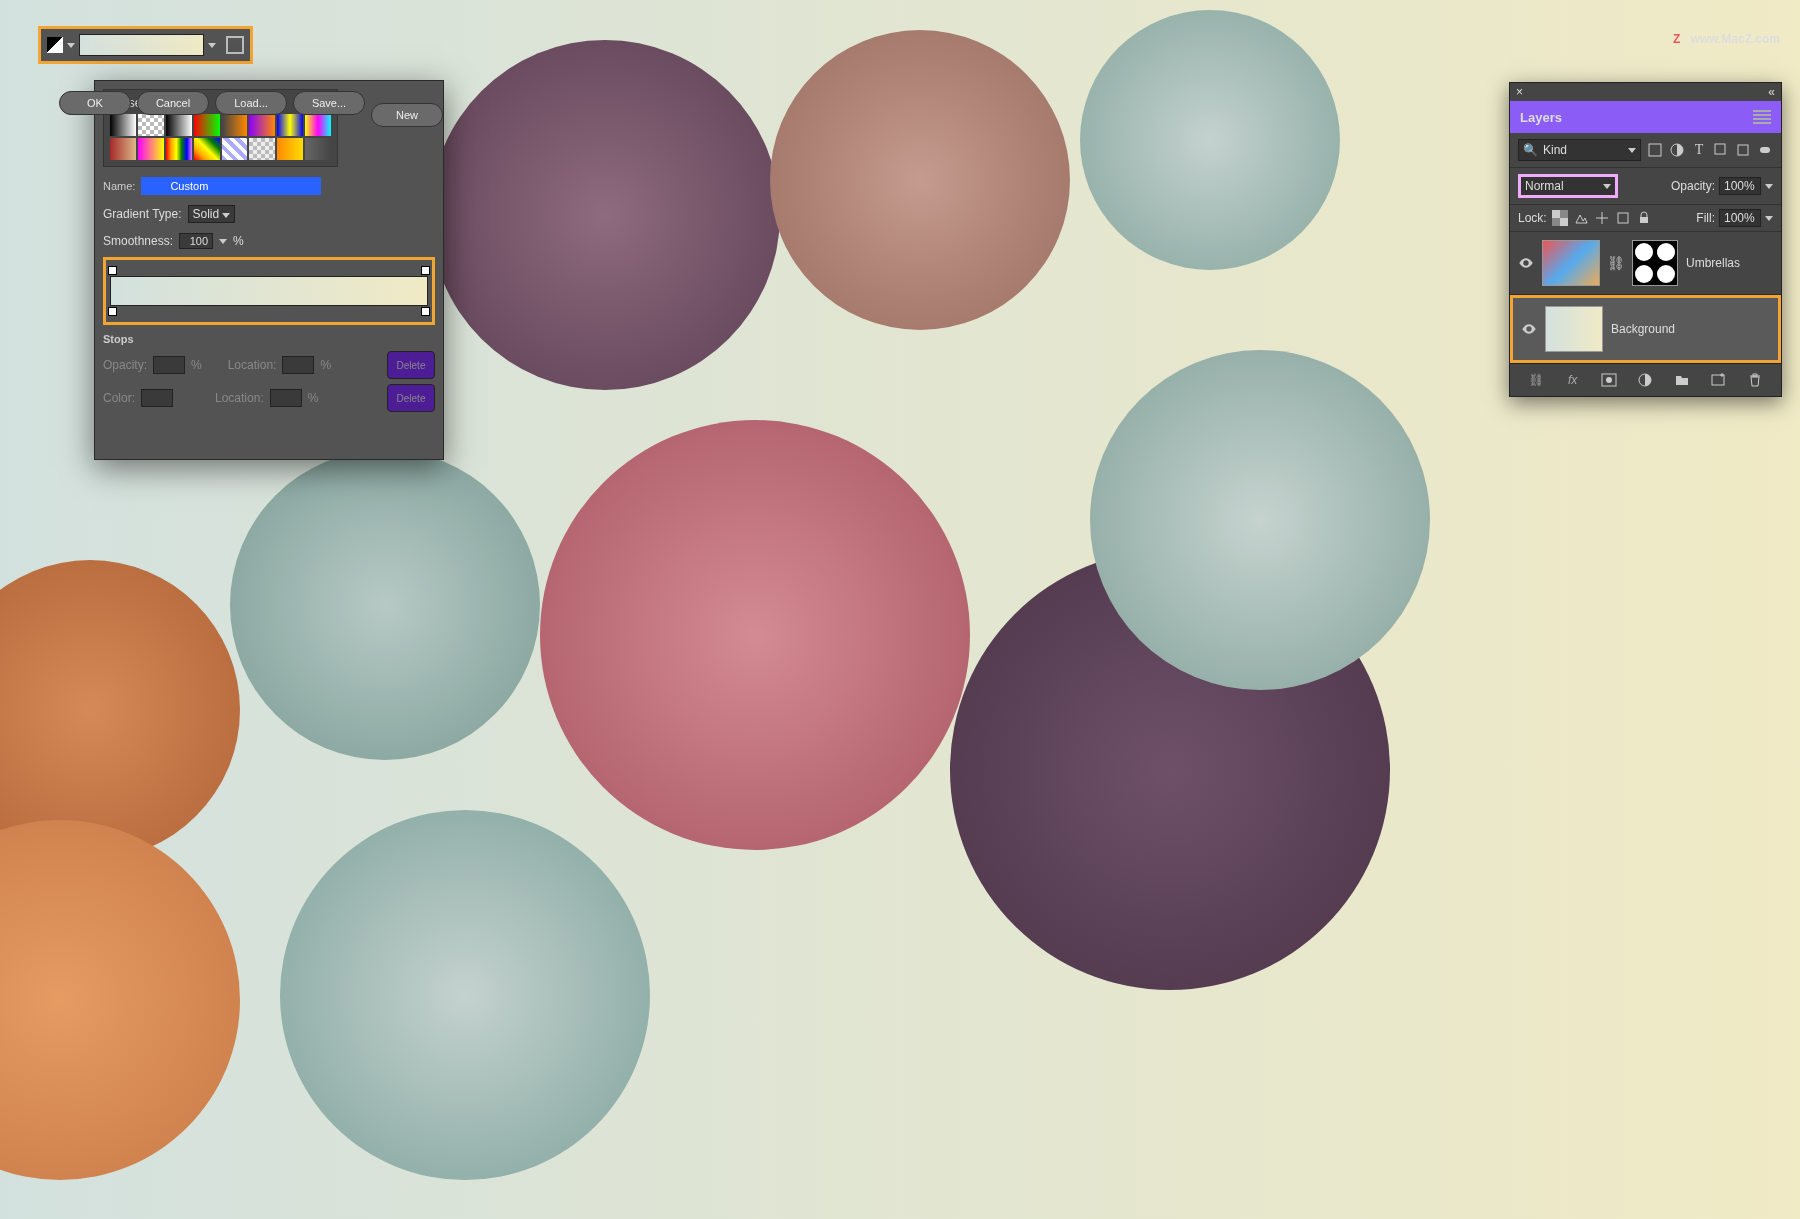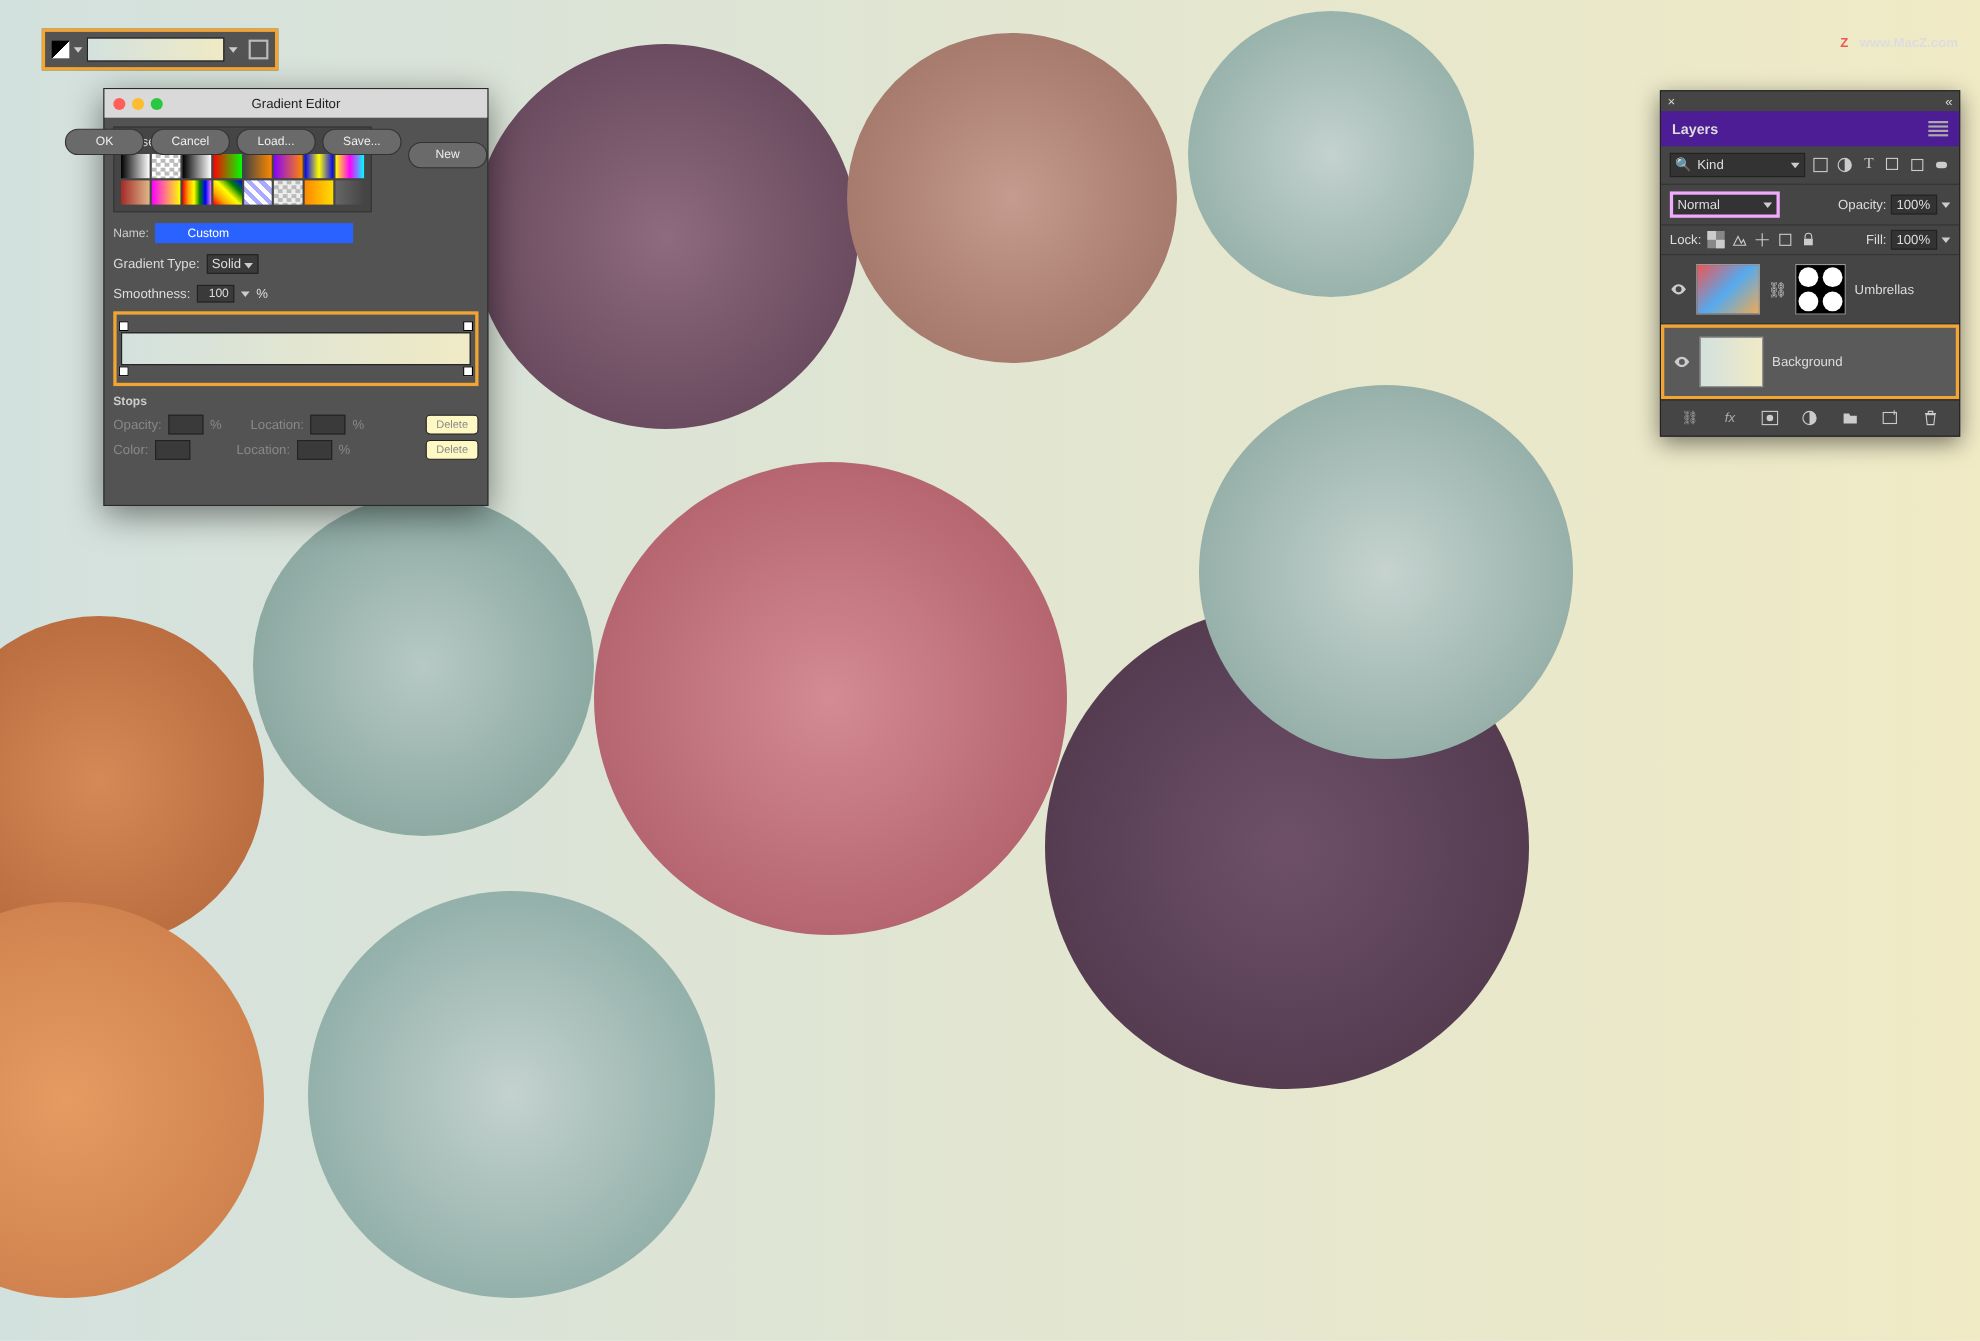--- a/index.html
+++ b/index.html
@@ -47,25 +47,25 @@
 .gbar-wrap{margin-top:8px;padding:6px 2px;border:3px solid #f2a533;background:#535353}
 .stop-rail{height:10px;position:relative}
 .ostop{position:absolute;width:9px;height:9px;background:#fff;border:1px solid #000;top:0}
 .cstop{position:absolute;width:9px;height:9px;background:#fff;border:1px solid #000;bottom:0}
 .gbar{height:30px;background:linear-gradient(to right,#d3e1de,#f0eac5);border:1px solid #222;margin:0 2px}
 .stops{margin-top:8px;font-size:11px;color:#aaa}
 .stops h4{font-size:11px;color:#ccc;margin-bottom:6px}
 .srow{display:flex;align-items:center;gap:6px;margin-bottom:5px}
 .srow span{color:#888}
 .srow .box{width:32px;height:18px;background:#3a3a3a;border:1px solid #222}
-.delbtn{width:48px;height:18px;background:#fef9c3;border:1px solid #222;color:#888;font-size:10px;border-radius:4px}
+.delbtn{width:48px;height:28px;background:#4c1d95;border:1px solid #222;color:#888;font-size:10px;border-radius:4px}
 
 .layers{position:absolute;top:82px;right:18px;width:273px;background:#454545;border:1px solid #222;box-shadow:0 6px 20px rgba(0,0,0,.5)}
 .lclose{height:18px;display:flex;align-items:center;justify-content:space-between;padding:0 6px;color:#aaa}
-.ltab{height:32px;background:#4c1d95;display:flex;align-items:center;padding:0 10px;justify-content:space-between}
+.ltab{height:32px;background:#8b5cf6;display:flex;align-items:center;padding:0 10px;justify-content:space-between}
 .ltab b{font-size:13px;font-weight:600}
 .menu{width:18px;height:14px;display:flex;flex-direction:column;justify-content:space-between}
 .menu span{height:2px;background:#aaa}
 .lrow{display:flex;align-items:center;gap:6px;padding:6px 8px;border-bottom:1px solid #333}
 .kind{flex:1;background:#333;border:1px solid #222;font-size:11px;padding:2px 4px;display:flex;align-items:center;gap:4px}
 .ic{width:16px;height:16px;display:inline-flex;align-items:center;justify-content:center;color:#ccc;font-size:12px}
 .blend{width:100px;background:#333;border:3px solid #f0abfc;font-size:11px;padding:2px 4px;display:flex;align-items:center;justify-content:space-between}
 .opac{display:flex;align-items:center;gap:4px;font-size:11px}
 .opac .box{width:42px;background:#333;border:1px solid #222;padding:1px 4px;display:flex;align-items:center;justify-content:space-between}
 .lockrow{display:flex;align-items:center;gap:5px;padding:4px 8px;border-bottom:1px solid #333;font-size:11px}
@@ -101,28 +101,20 @@
 
 <div class="optbar">
   <div class="sw"></div>
   <div class="chev"></div>
   <div class="gradprev"></div>
   <div class="chev"></div>
   <div class="modebox"></div>
 </div>
 
 <div class="ge">
-  <div class="ge-title">
-    <div class="tlights">
-      <div class="tl tr"></div>
-      <div class="tl ty"></div>
-      <div class="tl tg"></div>
-    </div>
-    <div class="tt">Gradient Editor</div>
-  </div>
   <div class="ge-body">
     <div class="presets">
       <div class="plabel">
         <span>Presets</span>
         <span class="gear"><svg viewBox="0 0 24 24">
               <path fill="#ccc" d="M12 8a4 4 0 100 8 4 4 0 000-8zm9 4l2 3-2 3-3-1a8 8 0 01-2 1l-1 3h-4l-1-3a8 8 0 01-2-1l-3 1-2-3 2-3-2-3 2-3 3 1a8 8 0 012-1l1-3h4l1 3a8 8 0 012 1l3-1 2 3z" opacity=".6"></path>
             </svg></span>
       </div>
       <div class="pgrid" id="pgrid">
           <div class="psw" style="background: linear-gradient(to right, rgb(0, 0, 0), rgb(255, 255, 255));"></div>

